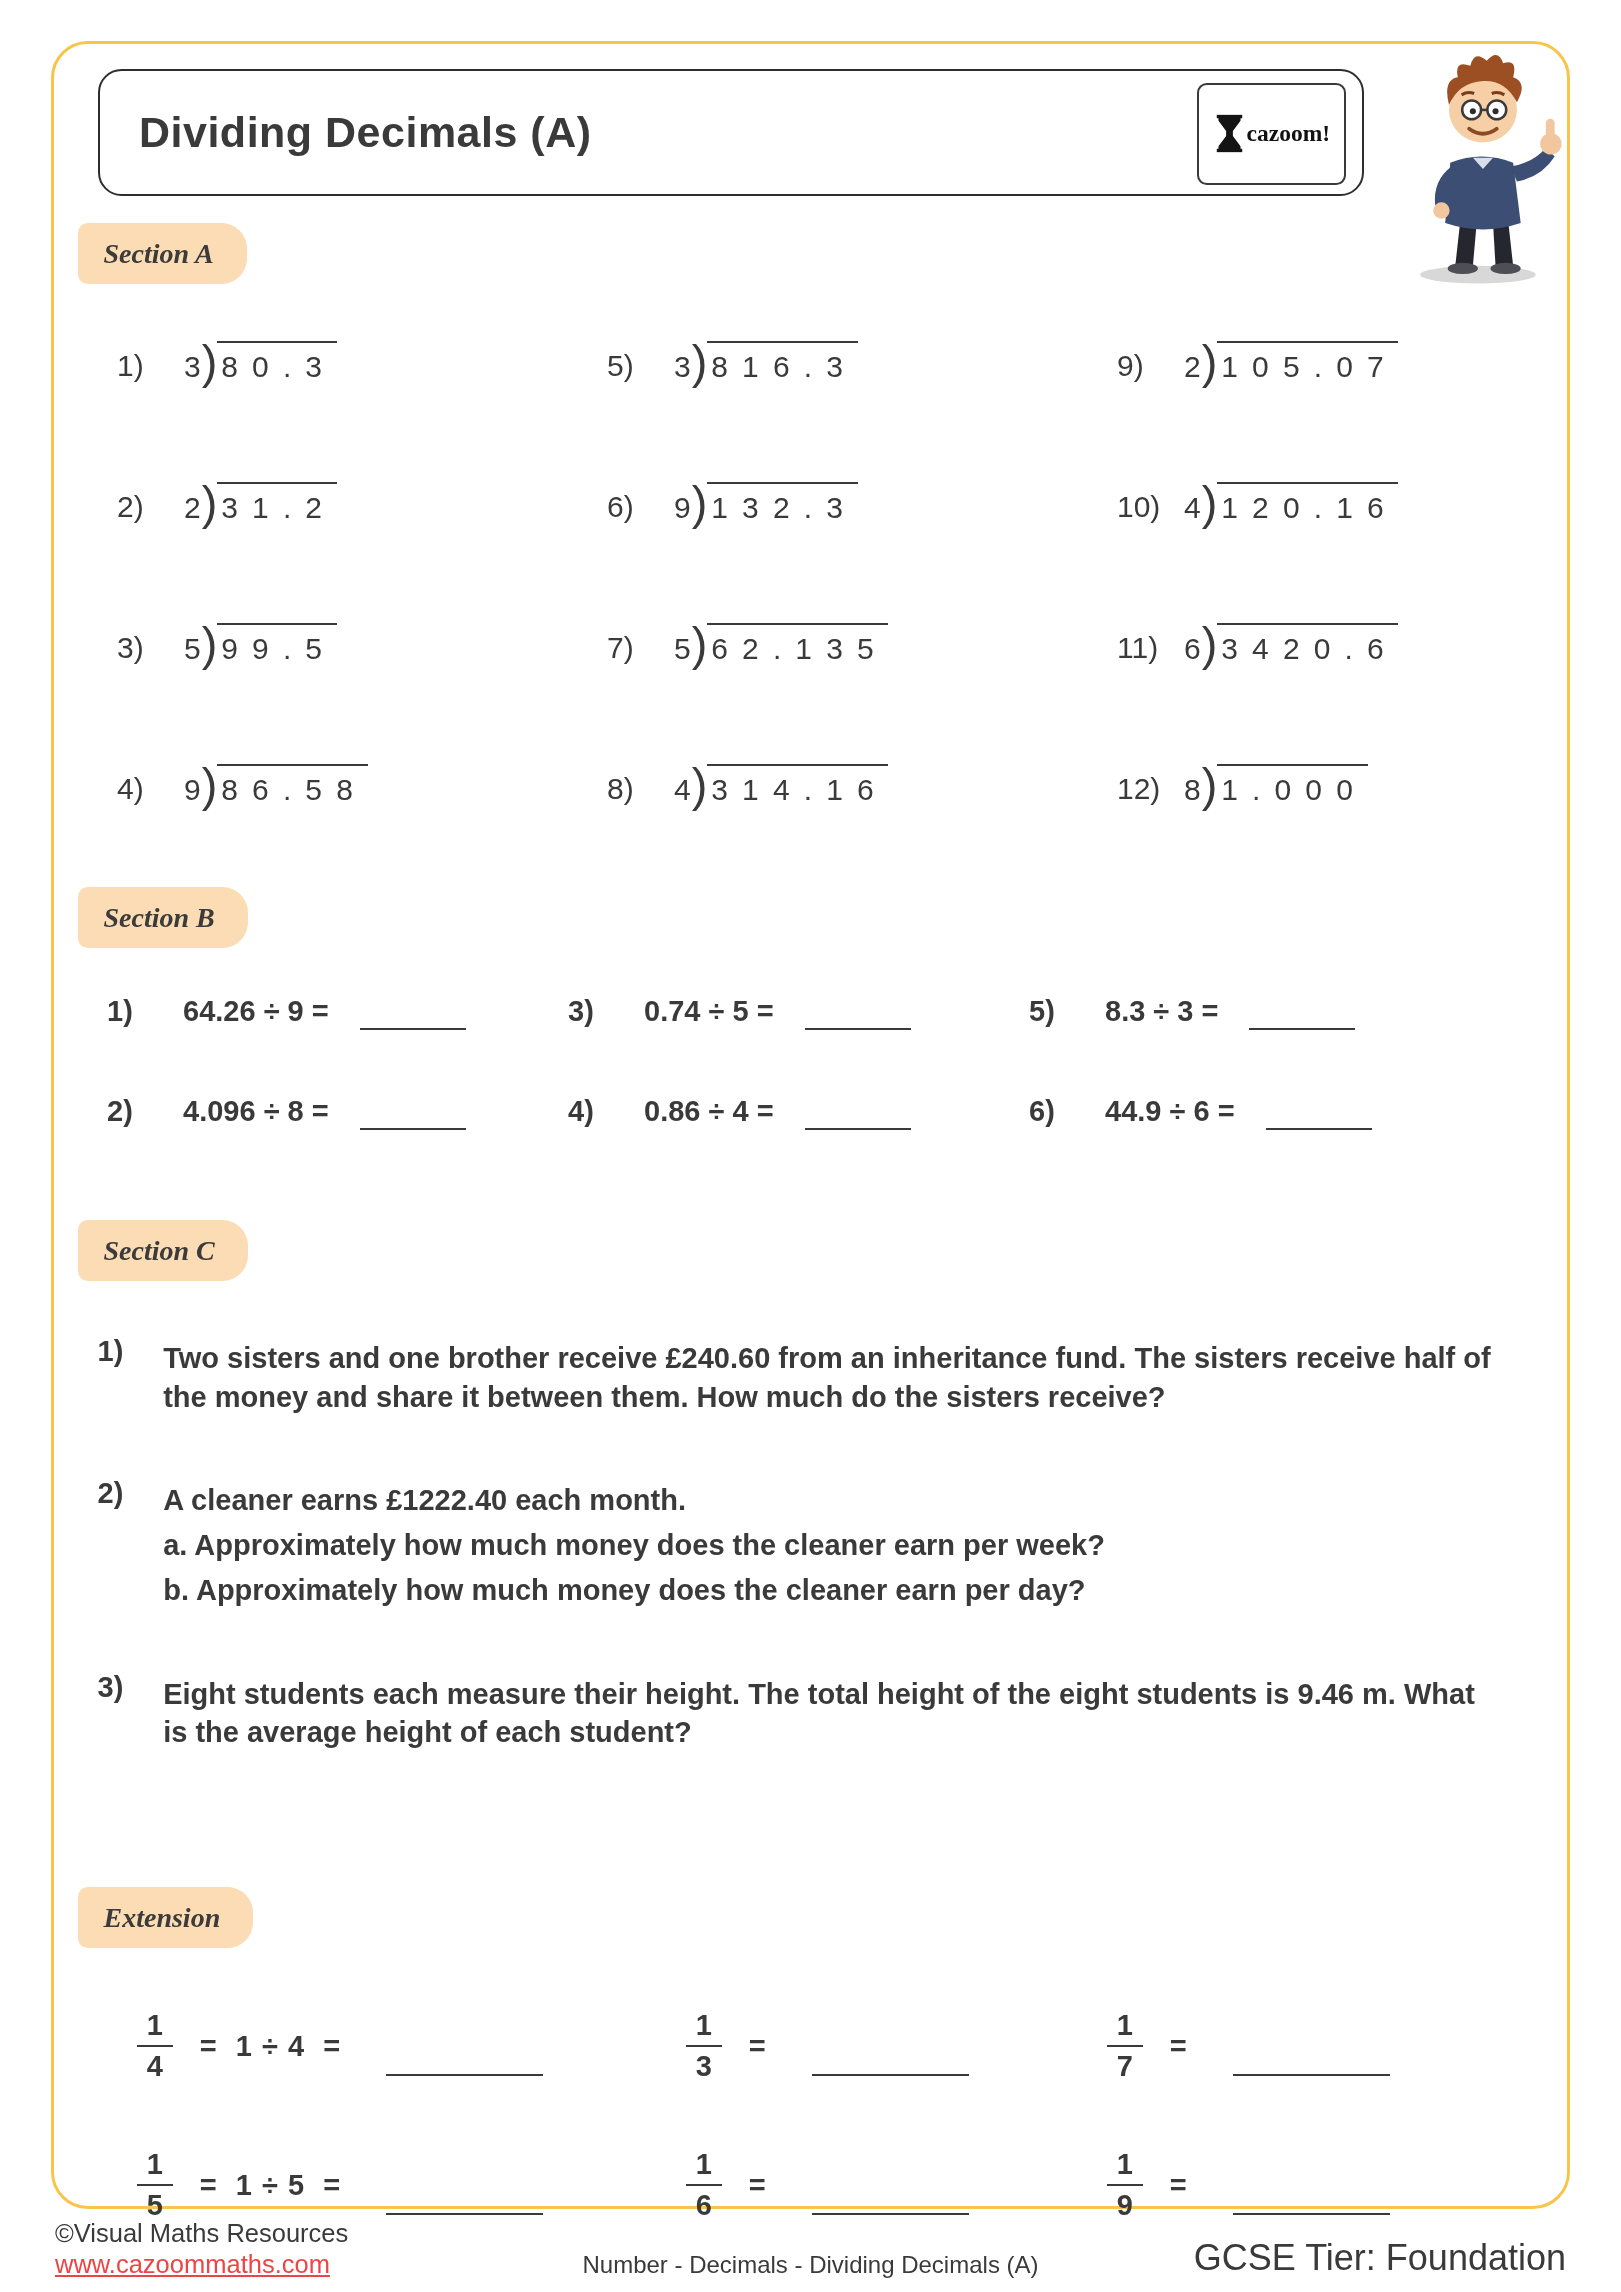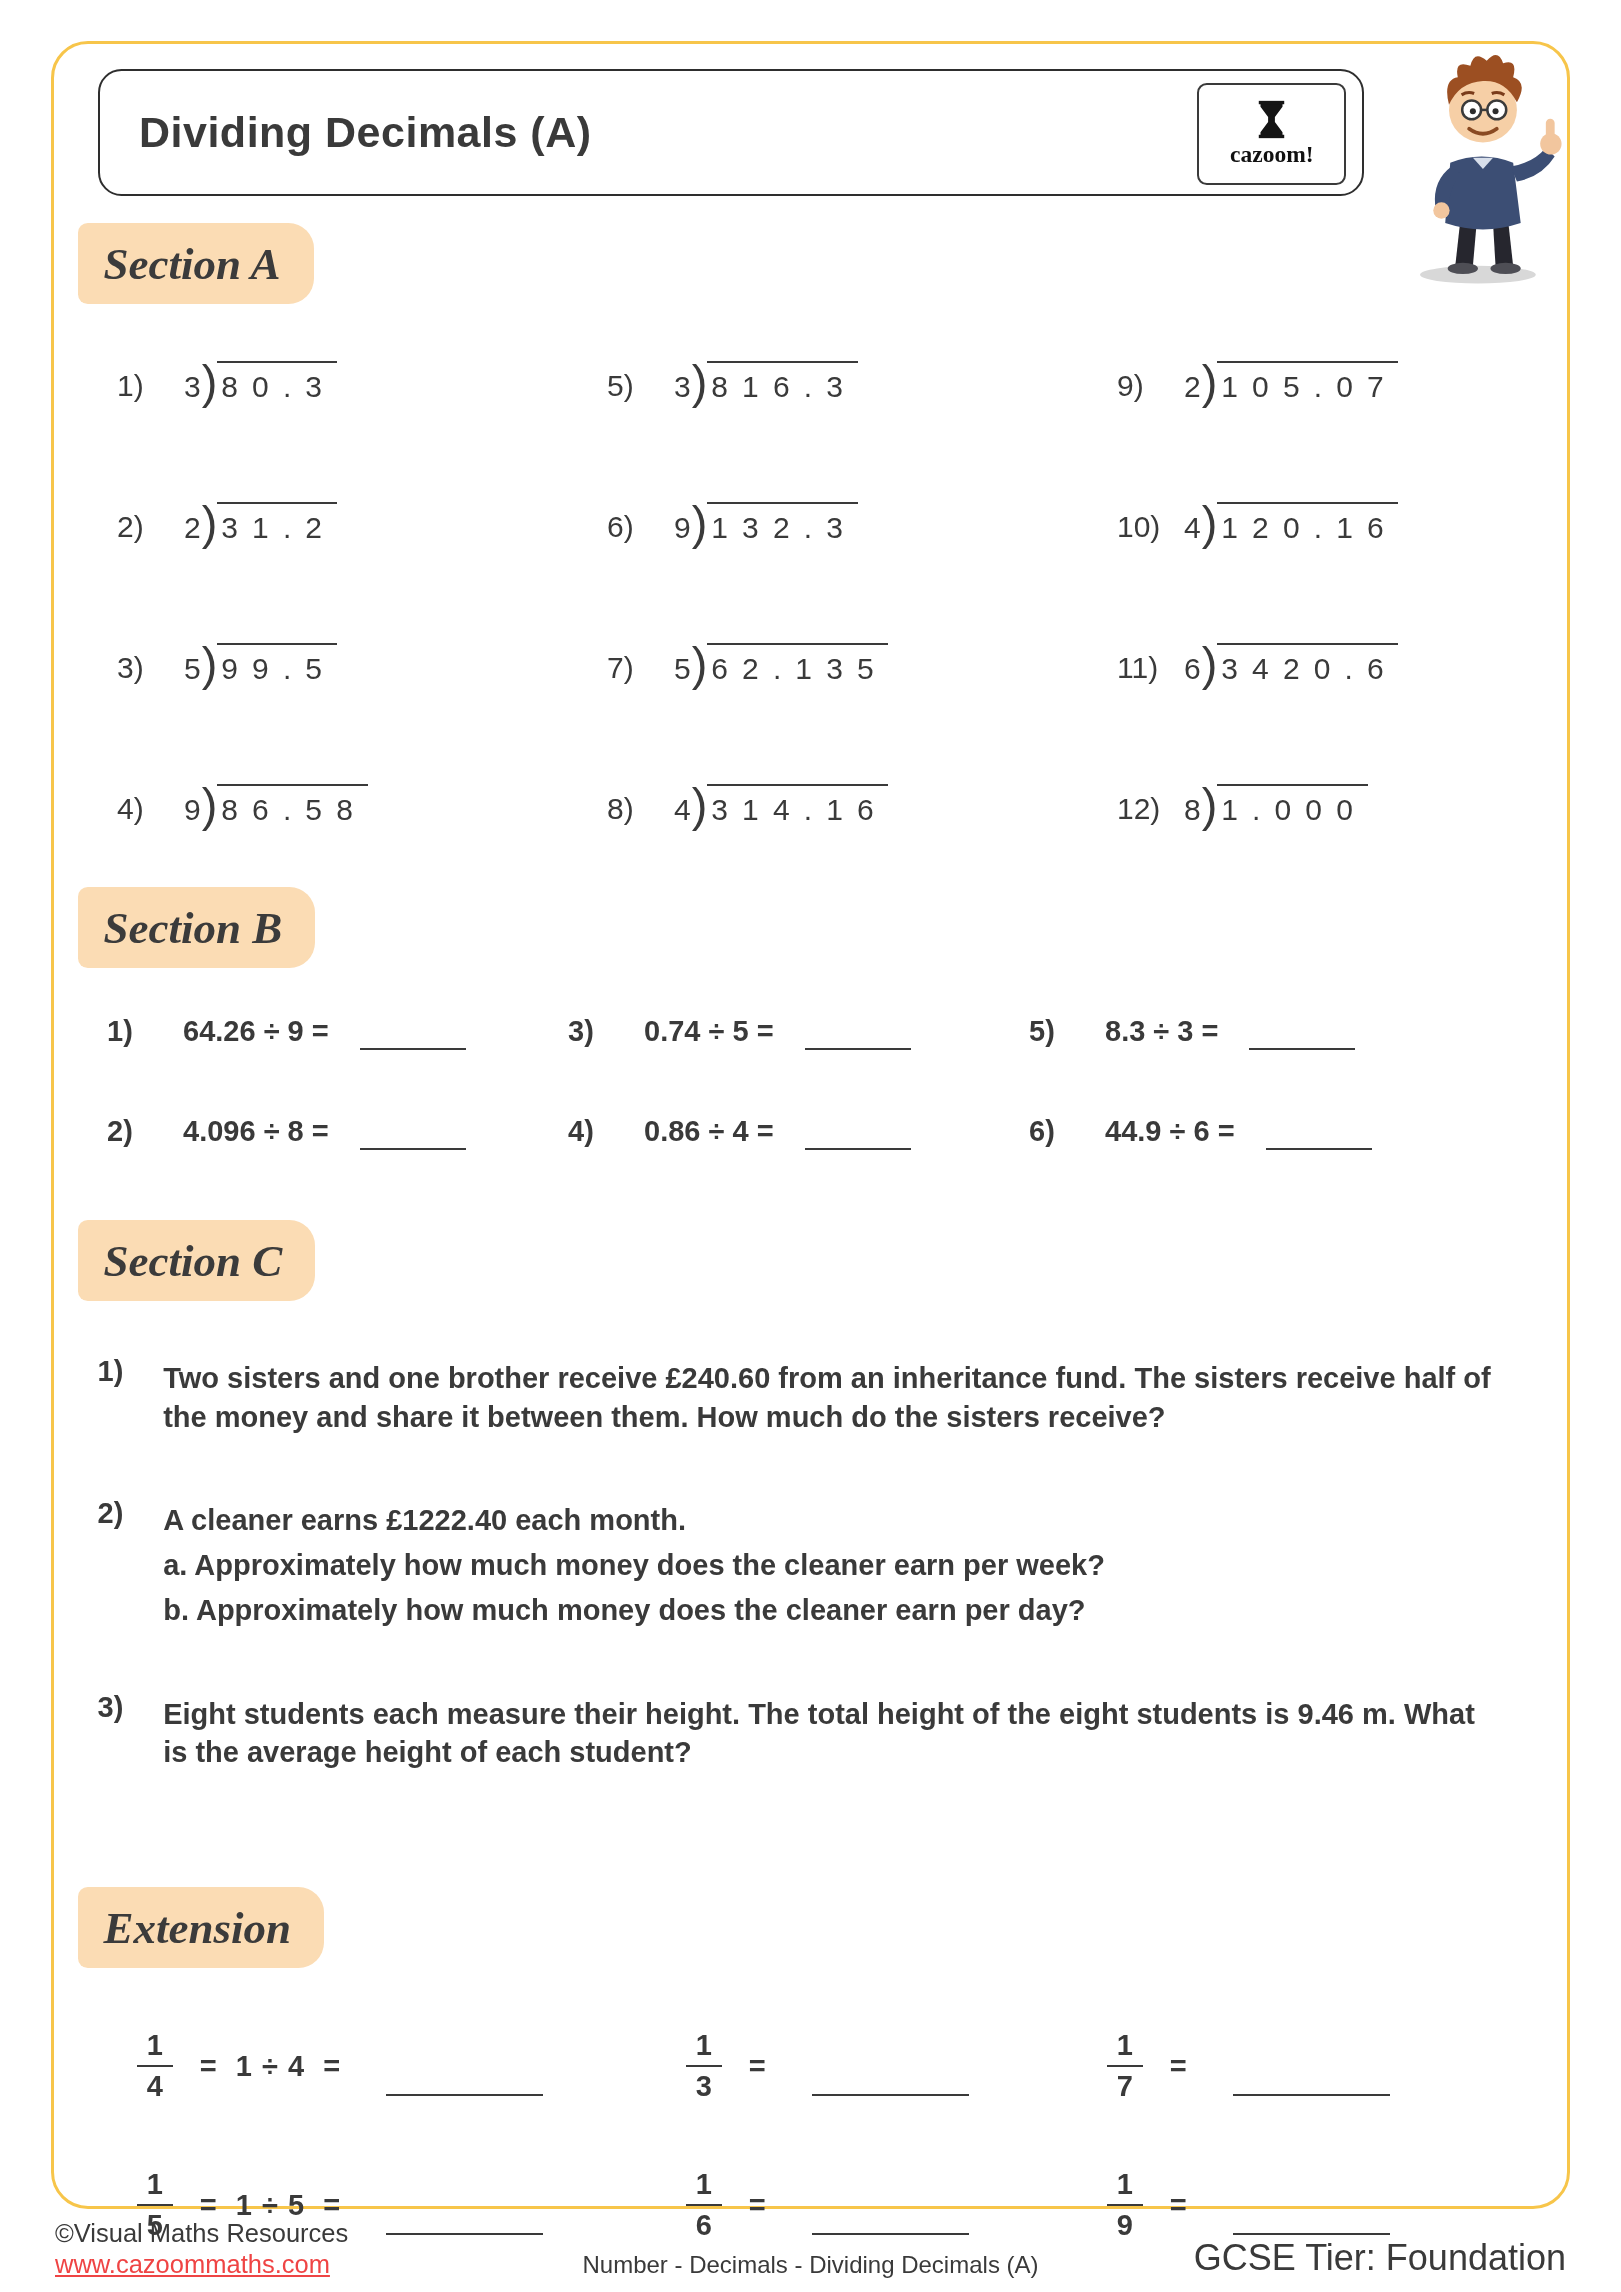--- a/index.html
+++ b/index.html
@@ -41,21 +41,21 @@
     color: #3a3a3a;
     text-align: right;
   }
   .logo-box {
     position: absolute;
     right: 15.7px; top: 11.8px;
     width: 149px; height: 102px;
     border: 2.5px solid #3a3a3a;
     border-radius: 9.8px;
     display: flex;
-    flex-direction: column;
+    flex-direction: row;
     align-items: center;
     justify-content: center;
     gap: 2px;
     background: #fff;
   }
   .logo-text {
     font-family: "Liberation Serif", serif;
     font-weight: bold;
     font-size: 23.5px;
     color: #111;
@@ -70,21 +70,21 @@
   
   .sec { position: absolute; left: 78px; right: 73px; }
   .sec-header {
     display: inline-block;
     background: #FBDCB4;
     border-radius: 9.8px 25.5px 25.5px 9.8px;
     padding: 14.7px 33px 14.7px 25.5px;
     font-family: "Liberation Serif", serif;
     font-style: italic;
     font-weight: bold;
-    font-size: 45px;
+    font-size: 28px;
     color: #3b3b3b;
   }
 
   
   .sec-a { top: 223px; }
   .div-grid {
     margin: 57px 0 0 39px;
     display: grid;
     grid-template-columns: 490px 510px 1fr;
     grid-template-rows: repeat(4, 141px);

